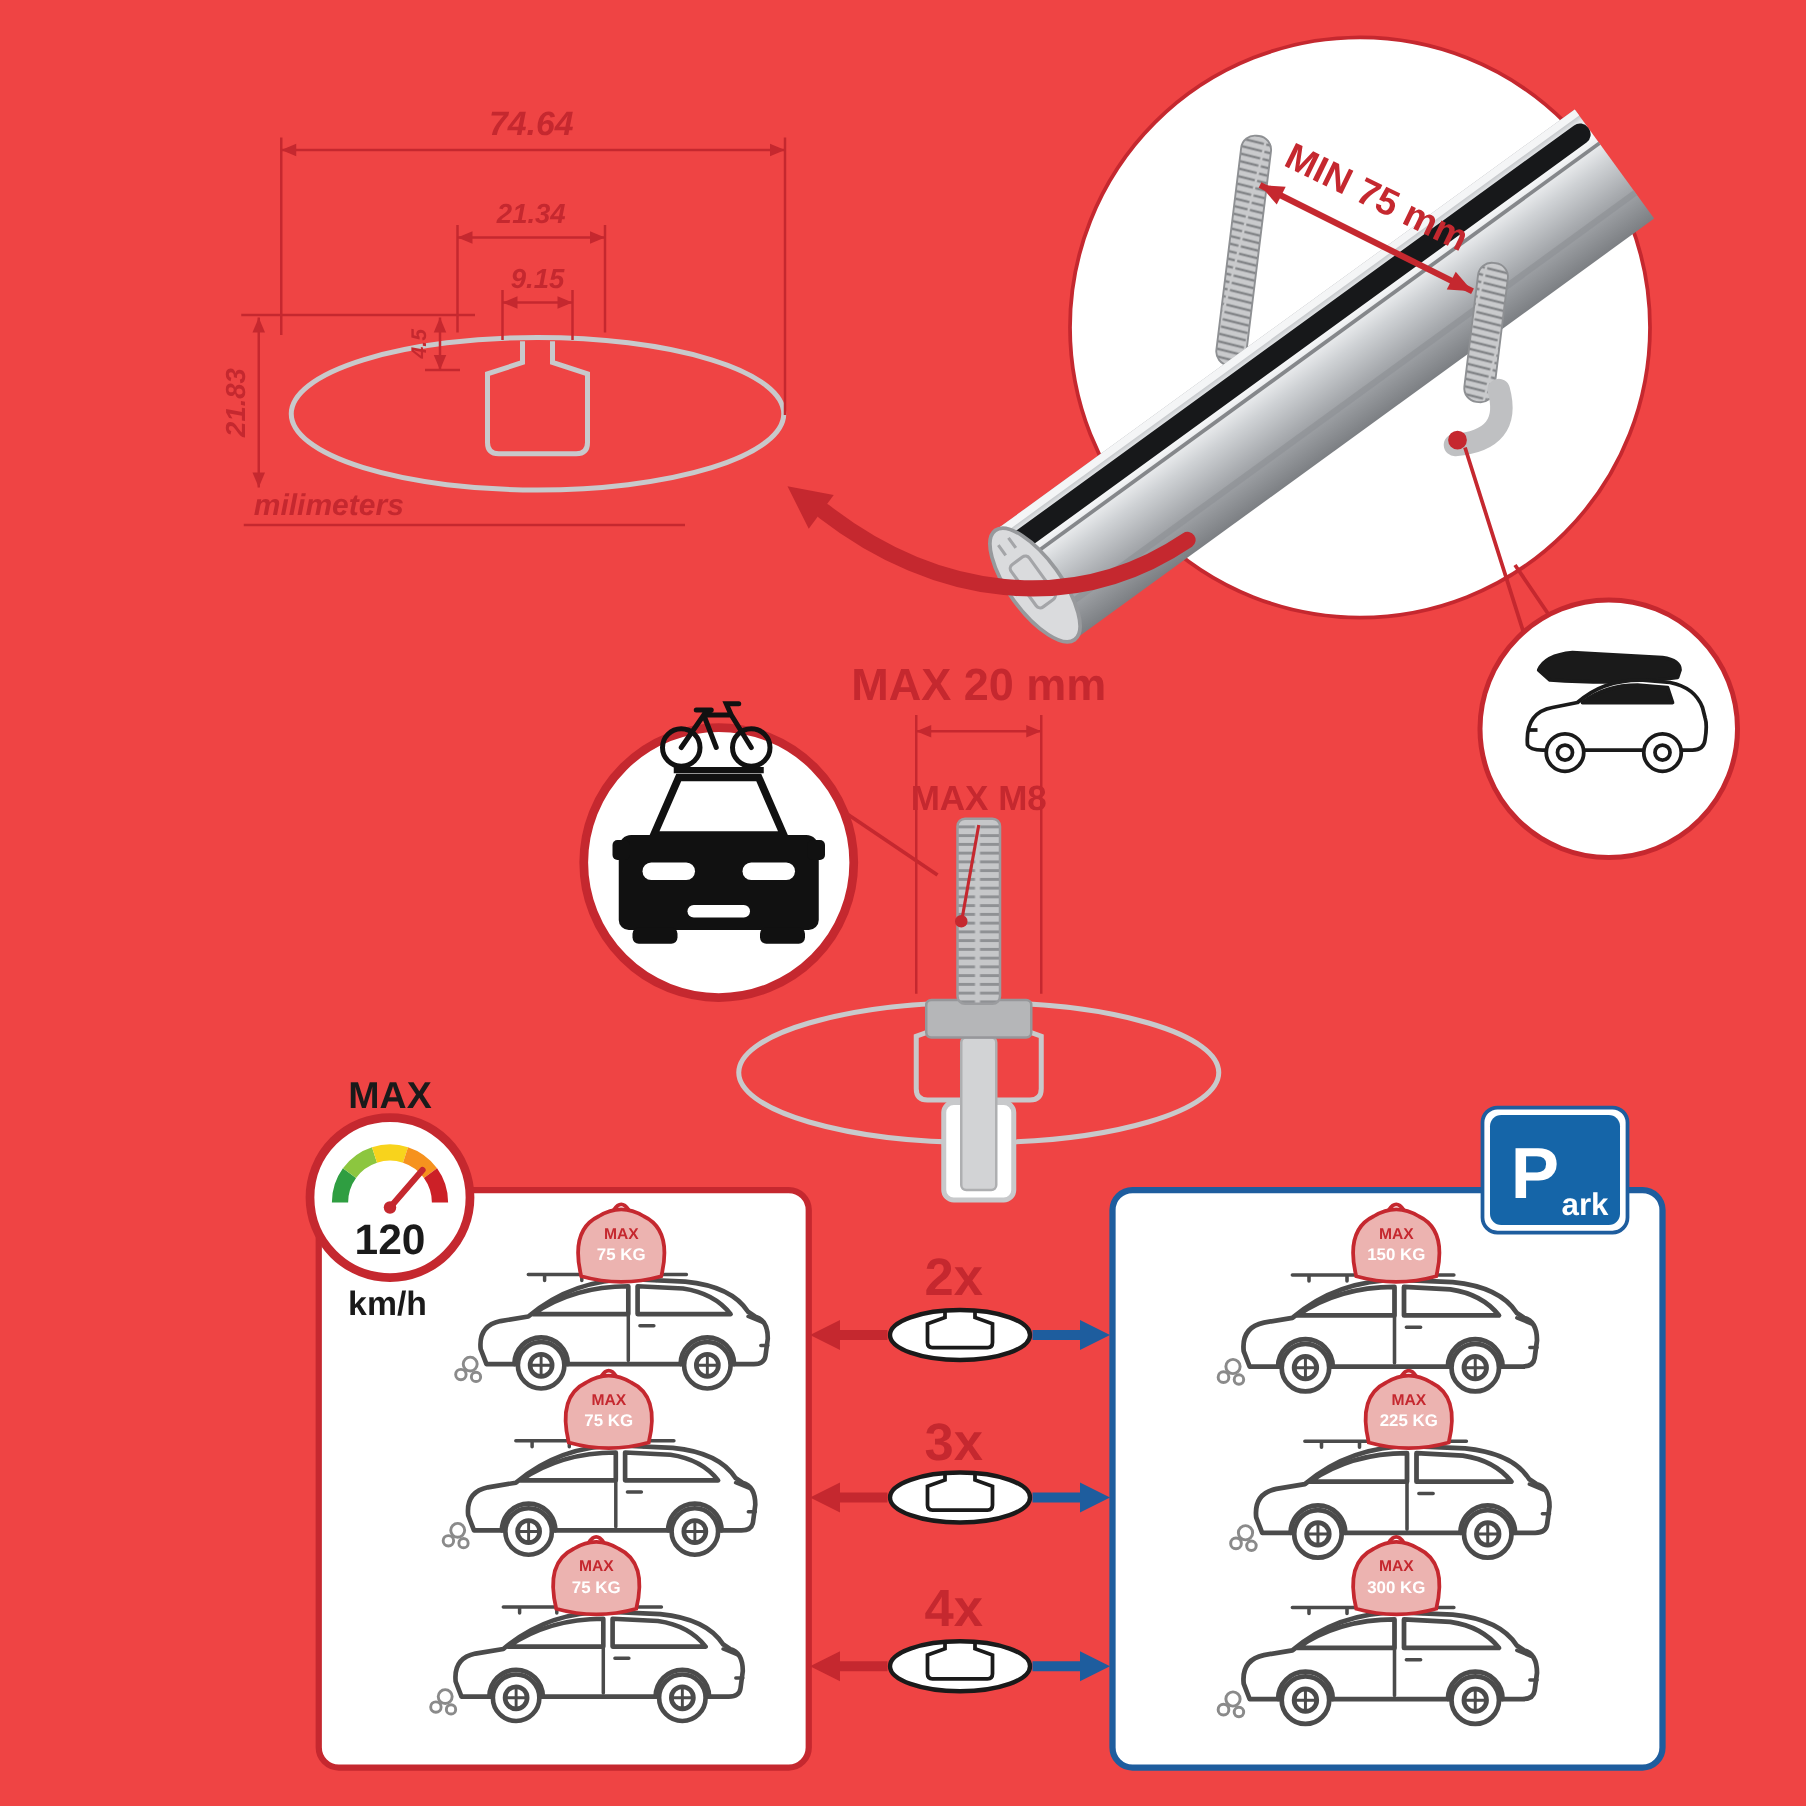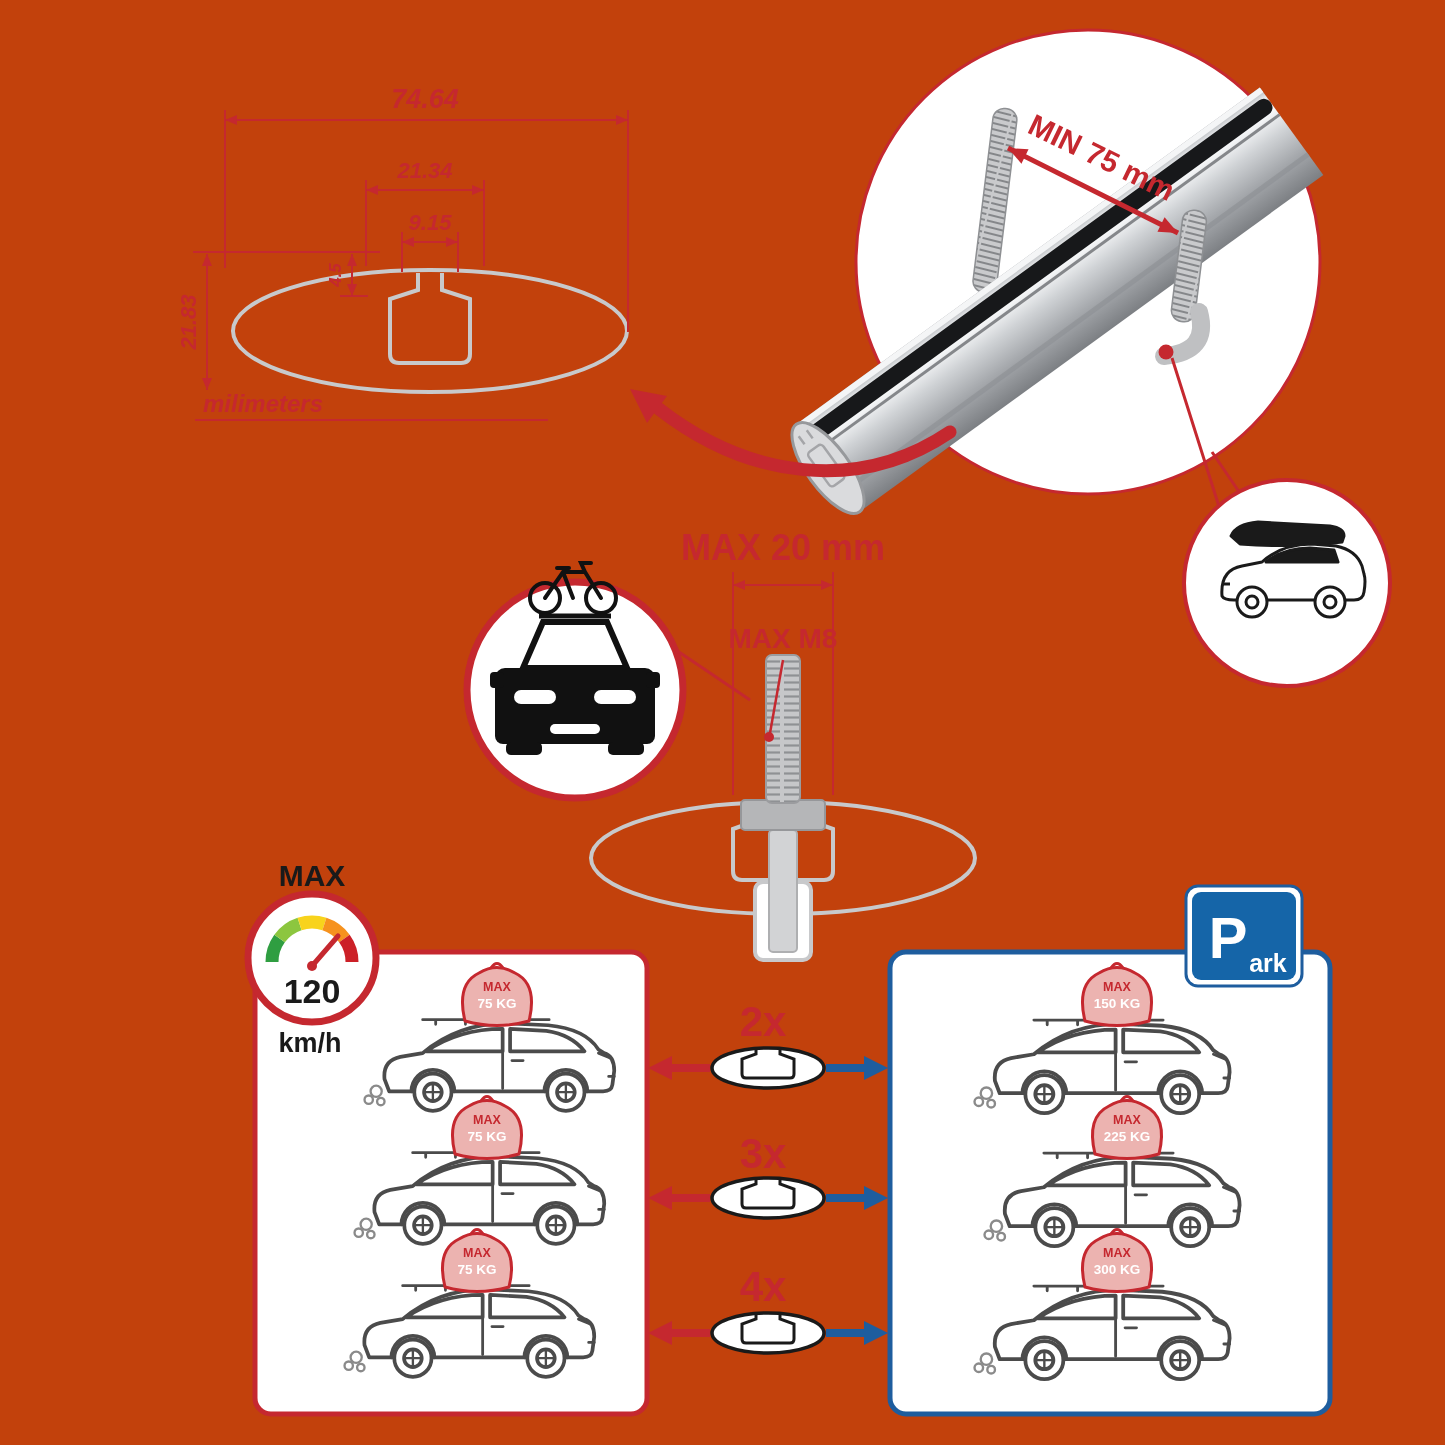--- a/index.html
+++ b/index.html
@@ -1,16 +1,16 @@
 <!DOCTYPE html>
 <html><head>
 <meta charset="utf-8">
 <style>
   html,body{margin:0;padding:0;background:#fff;}
-  .canvas{position:relative;width:1445px;height:1445px;background:#c2410c;overflow:hidden;
+  .canvas{position:relative;width:1445px;height:1445px;background:#ef4444;overflow:hidden;
           font-family:"Liberation Sans", sans-serif;}
   svg{position:absolute;left:0;top:0;}
   text{font-family:"Liberation Sans", sans-serif;}
   .dim{fill:#c5282f;font-weight:bold;font-style:italic;}
   .redlbl{fill:#c5282f;font-weight:bold;}
   .blk{fill:#1a1a1a;font-weight:bold;}
 </style>
 </head>
 <body>
 

